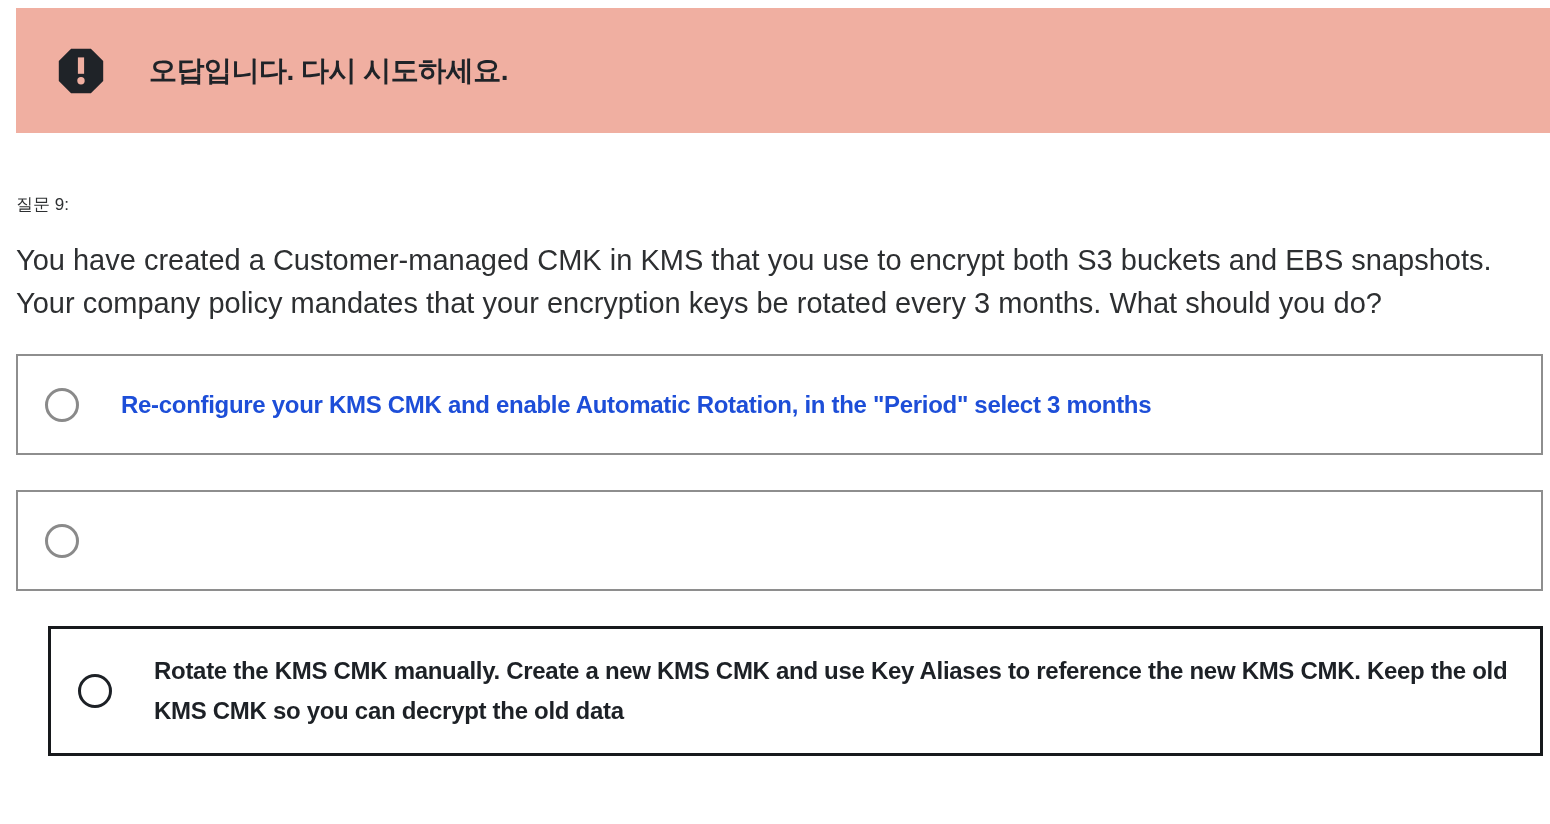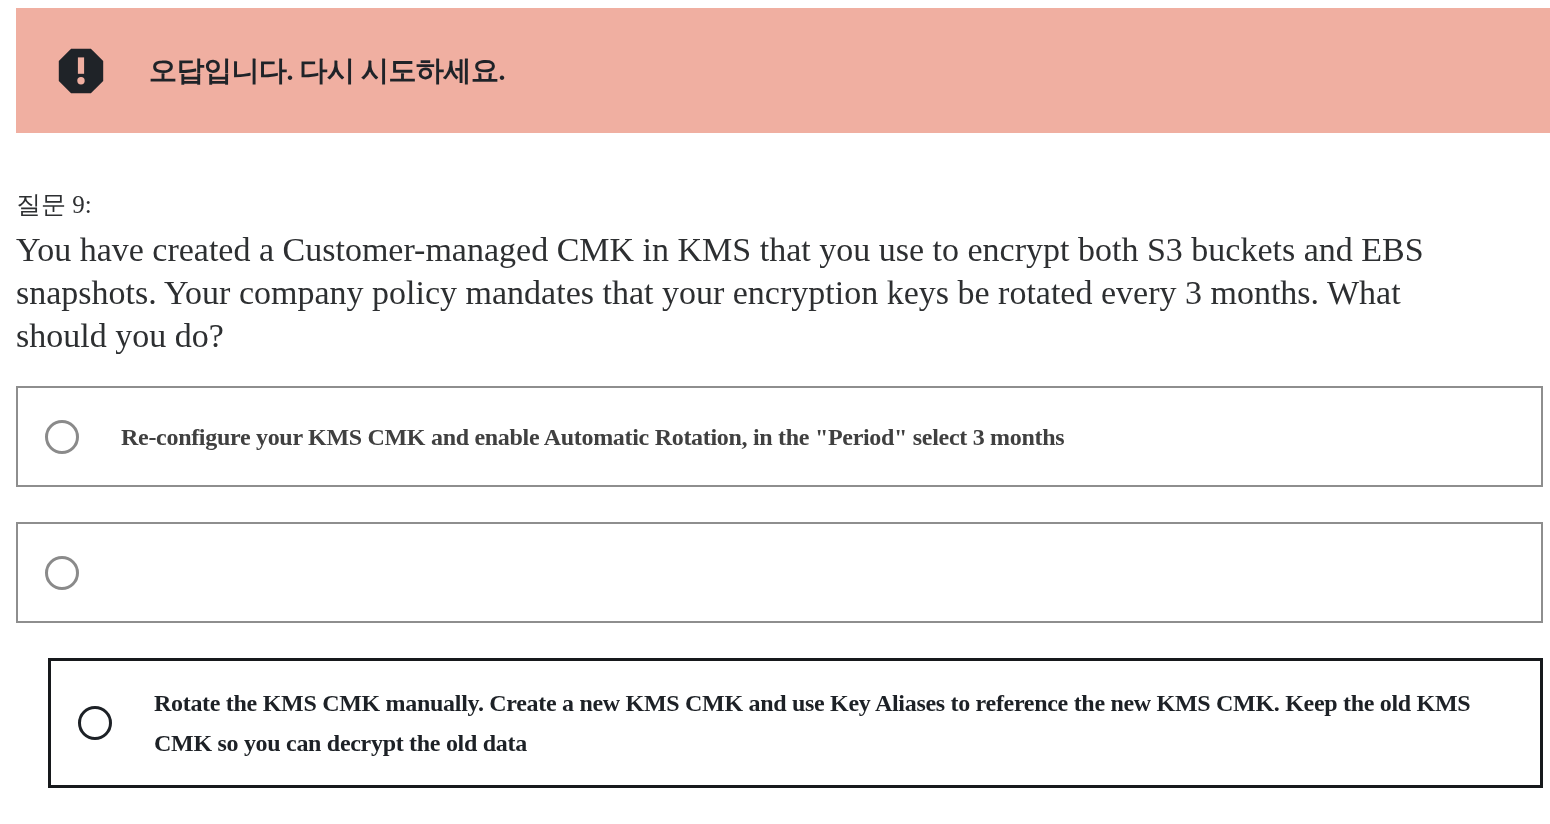--- a/index.html
+++ b/index.html
@@ -7,21 +7,20 @@
     width: 1550px;
     background: #ffffff;
     font-family: "Liberation Sans", "DejaVu Sans", sans-serif;
     color: #2d2f31;
   }
   .page {
     width: 1550px;
     height: 824px;
     padding: 8px 0 13px 16px;
     overflow: hidden;
-    font-family: Liberation Serif, serif;
   }
 
   
   .alert {
     width: 100%;
     height: 125px;
     background: #f0afa1;
     display: flex;
     align-items: center;
   }
@@ -36,27 +35,27 @@
     margin-left: 44px;
     font-size: 28px;
     font-weight: bold;
     letter-spacing: -0.5px;
     color: #1f2328;
   }
 
   
   .q-label {
     margin-top: 56px;
-    font-size: 25px;
+    font-size: 17px;
     line-height: 31px;
     color: #2d2f31;
   }
   .q-text {
-    margin-top: 8px;
-    font-size: 34px;
+    margin-top: 19px;
+    font-size: 29px;
     line-height: 43px;
     max-width: 1480px;
     color: #2d2f31;
   }
 
   
   .options { margin-top: 29px; }
   .option {
     display: flex;
     align-items: center;
@@ -75,21 +74,21 @@
     border-radius: 50%;
     background: #ffffff;
     flex-shrink: 0;
   }
   .option .option-label {
     margin-left: 42px;
     font-size: 24px;
     font-weight: bold;
     letter-spacing: -0.3px;
     line-height: 40px;
-    color: #404040;
+    color: #1d4ed8;
   }
   .option.emphasized {
     border: 3px solid #17191c;
     min-height: 130px;
     margin-left: 32px;
   }
   .option.emphasized .radio { border-color: #1d2126; }
   .option.emphasized .option-label { color: #1d2126; }
 </style>
 </head>

